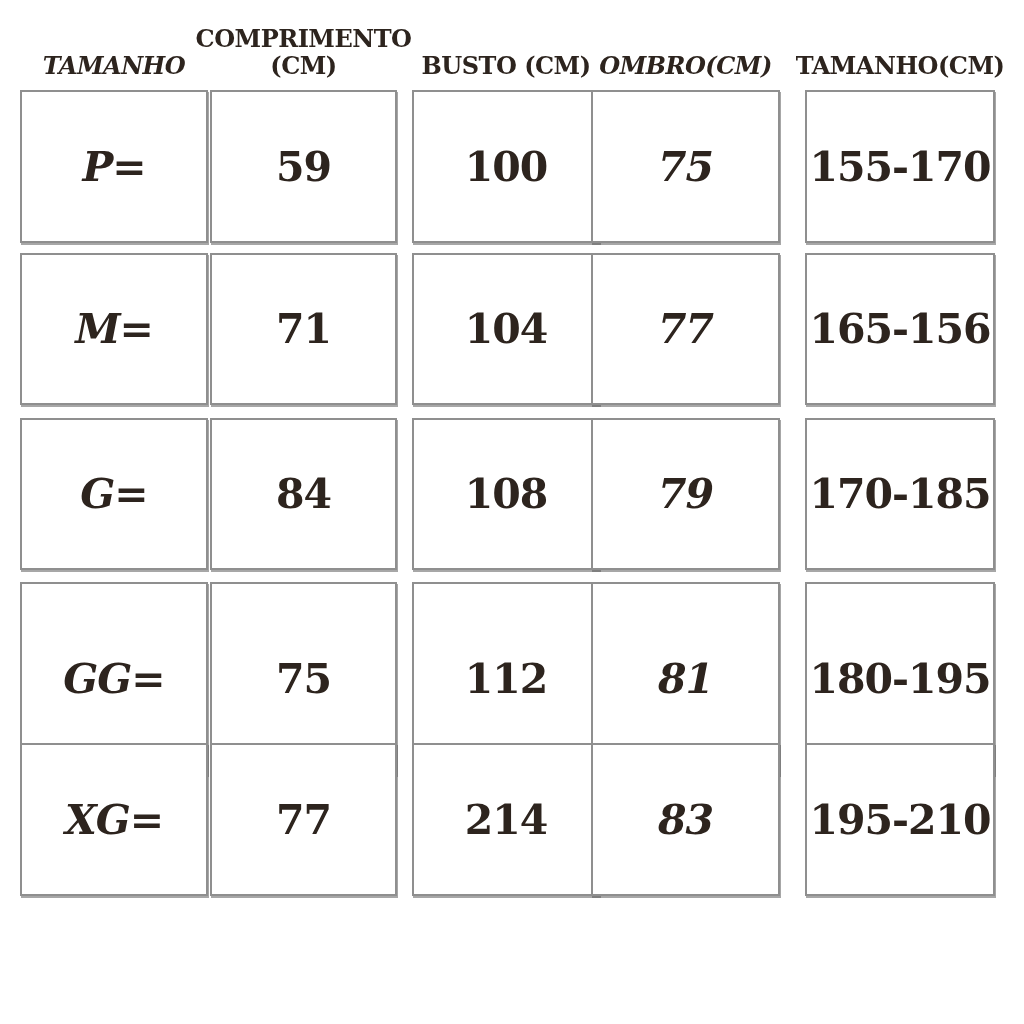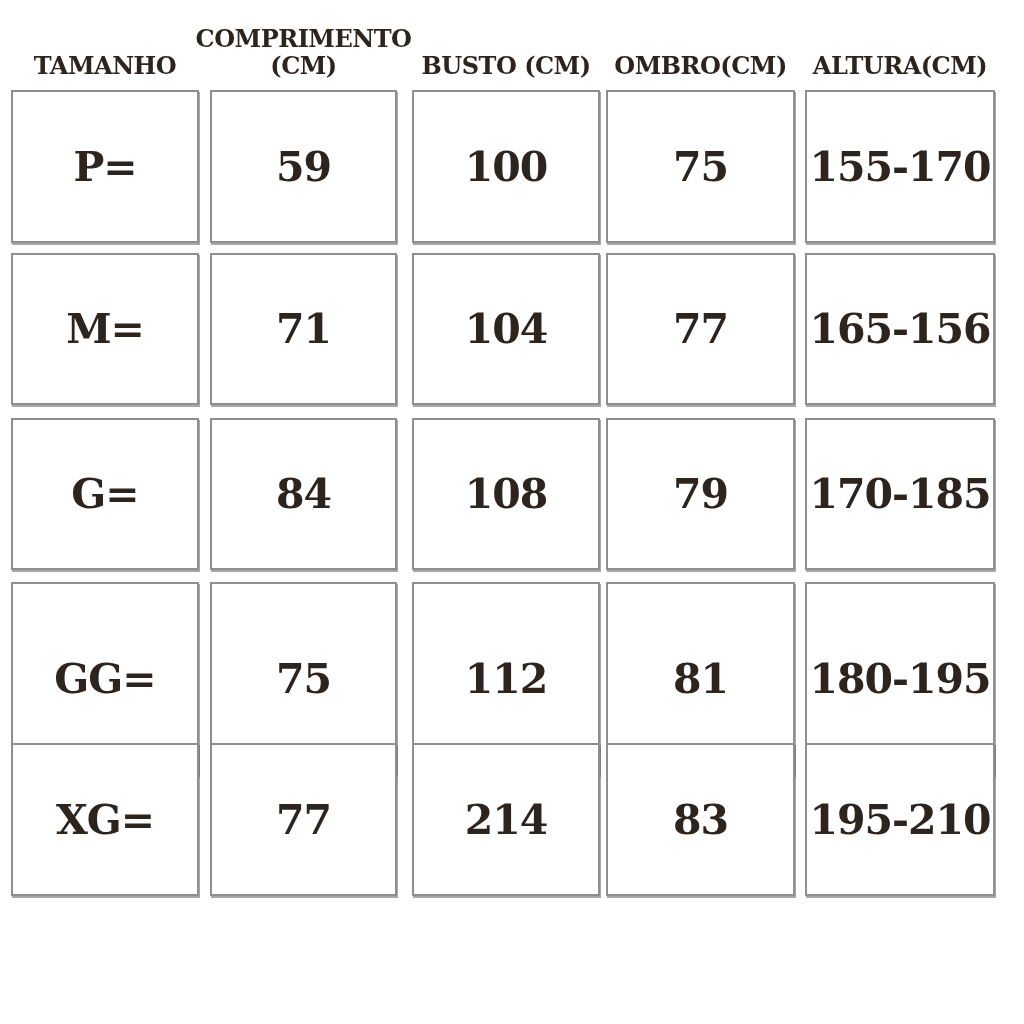--- a/index.html
+++ b/index.html
@@ -41,43 +41,43 @@
     border: 2px solid #8f8f8f;
     box-shadow: 1px 2px 0 rgba(95, 95, 95, 0.55);
     display: flex;
     align-items: center;
     justify-content: center;
     font-size: 41px;
     font-weight: bold;
     letter-spacing: -1px;
   }
   
-  .c0 { left: 11px;   width: 188px; }
+  .c0 { left: 20px;   width: 188px; font-style: italic; }
   .c1 { left: 210px; width: 187px; }
   .c2 { left: 412px; width: 188px; }
-  .c3 { left: 606px; width: 189px; }
+  .c3 { left: 591px; width: 189px; font-style: italic; }
   .c4 { left: 805px; width: 190px; }
   
   .r0 { top: 90px;  height: 153px; }
   .r1 { top: 253px; height: 152px; }
   .r2 { top: 418px; height: 152px; }
   .r3 { top: 582px; height: 193px; }
   .r4 { top: 743px; height: 153px; text-align: right; }
 </style>
 </head>
 <body>
 
 <div class="stage">
 
   <div class="hd c0">TAMANHO</div>
   <div class="hd c2">BUSTO (CM)</div>
   <div class="hd c1">COMPRIMENTO
 (CM)</div>
   <div class="hd c3">OMBRO(CM)</div>
-  <div class="hd c4">ALTURA(CM)</div>
+  <div class="hd c4">TAMANHO(CM)</div>
 
   <div>
     <div class="cell r0 c0">P=</div>
     <div class="cell r0 c1">59</div>
     <div class="cell r0 c2">100</div>
     <div class="cell r0 c3">75</div>
     <div class="cell r0 c4">155-170</div>
   </div>
 
   <div>

